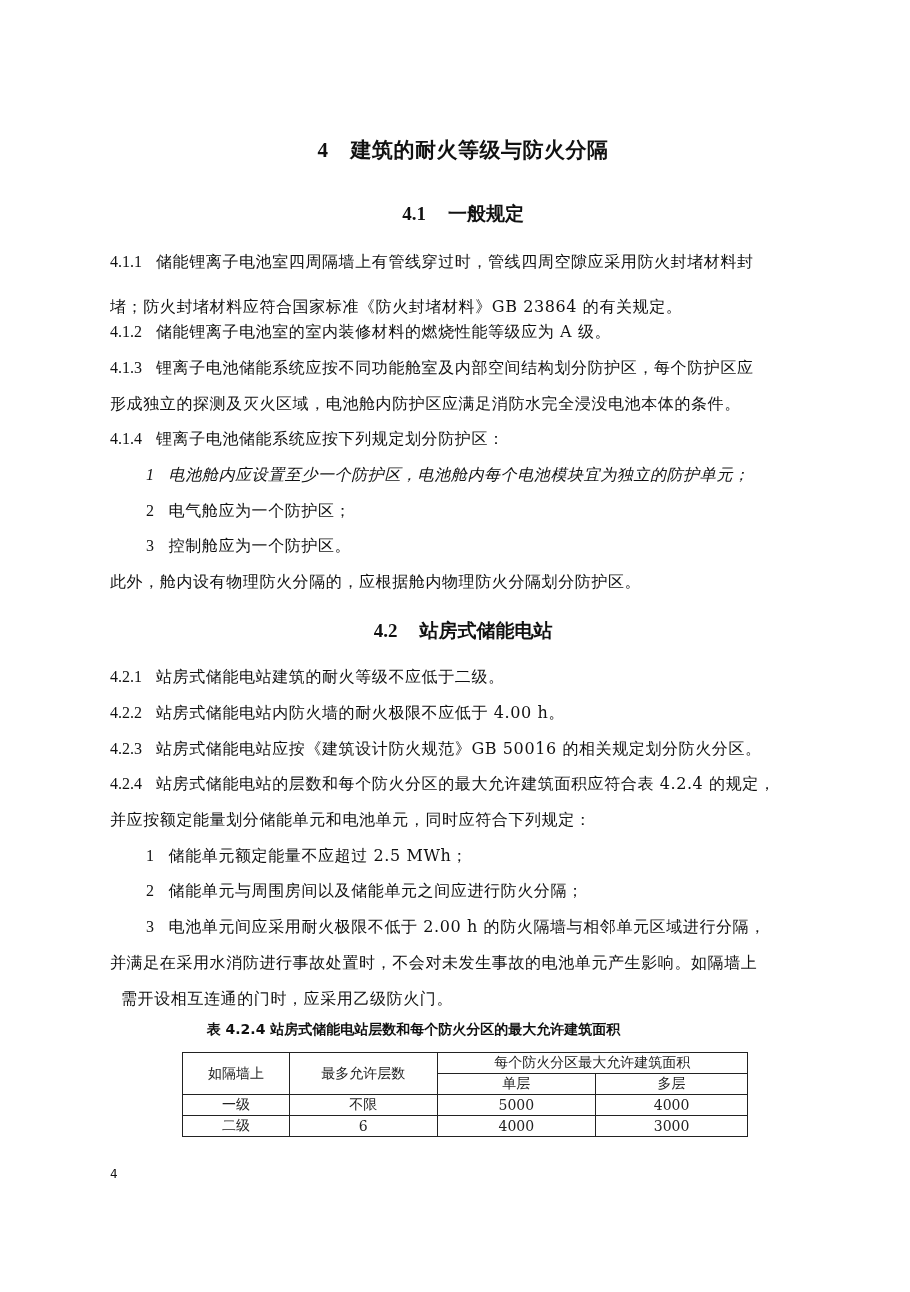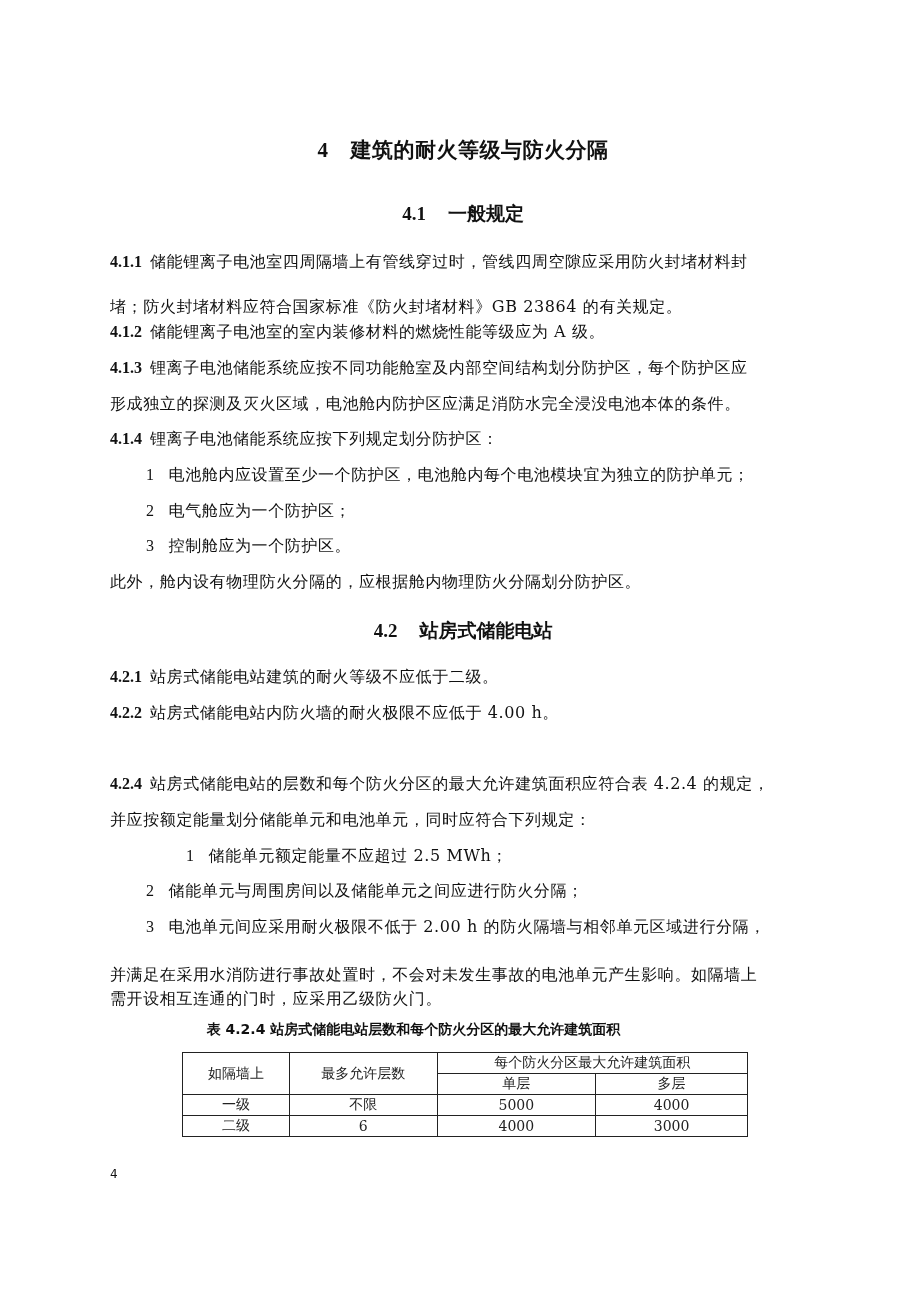--- a/index.html
+++ b/index.html
@@ -17,21 +17,21 @@
     .h-section {
       position: absolute; left: 0; width: 910px;
       text-align: center; font-size: 19px; font-weight: bold;
       font-family: "DejaVu Sans", "Liberation Sans", sans-serif;
     }
     .num { font-family: "Liberation Serif", serif; font-weight: bold; margin-right: 22px; }
     .line {
       position: absolute; left: 102px; width: 715px;
       font-size: 16px; line-height: 20px; white-space: nowrap; letter-spacing: 0.6px;
     }
-    .clause { font-family: "Liberation Serif", serif; font-weight: bold; margin-right: 8px; letter-spacing: 0; }
+    .clause { font-family: "Liberation Serif", serif; font-weight: normal; margin-right: 14px; letter-spacing: 0; }
     .indent { left: 138px; }
     .item-num { font-family: "Liberation Serif", serif; margin-right: 14px; }
     .caption {
       position: absolute; left: 0; width: 811px; top: 1021px;
       text-align: center; font-size: 14px; font-weight: bold;
       font-family: "DejaVu Sans", "Liberation Sans", sans-serif;
     }
     table.grid {
       position: absolute; left: 174px; top: 1052px; width: 566px;
       border-collapse: collapse; font-size: 14px;
@@ -74,21 +74,21 @@
   <div class="line" style="top:358px;">
     <span class="clause">4.1.3</span><span>锂离子电池储能系统应按不同功能舱室及内部空间结构划分防护区，每个防护区应</span>
   </div>
   <div class="line" style="top:394px;">
     <span>形成独立的探测及灭火区域，电池舱内防护区应满足消防水完全浸没电池本体的条件。</span>
   </div>
 
   <div class="line" style="top:429px;">
     <span class="clause">4.1.4</span><span>锂离子电池储能系统应按下列规定划分防护区：</span>
   </div>
-  <div class="line indent" style="top:465px;">
+  <div class="line indent" style="top:465px;font-style:italic;">
     <span class="item-num">1</span><span>电池舱内应设置至少一个防护区，电池舱内每个电池模块宜为独立的防护单元；</span>
   </div>
   <div class="line indent" style="top:501px;">
     <span class="item-num">2</span><span>电气舱应为一个防护区；</span>
   </div>
   <div class="line indent" style="top:536px;">
     <span class="item-num">3</span><span>控制舱应为一个防护区。</span>
   </div>
   <div class="line" style="top:572px;">
     <span>此外，舱内设有物理防火分隔的，应根据舱内物理防火分隔划分防护区。</span>
@@ -97,40 +97,43 @@
   <div class="h-section" style="top:618px;">
     <span class="num">4.2</span><span>站房式储能电站</span>
   </div>
 
   <div class="line" style="top:667px;">
     <span class="clause">4.2.1</span><span>站房式储能电站建筑的耐火等级不应低于二级。</span>
   </div>
   <div class="line" style="top:703px;">
     <span class="clause">4.2.2</span><span>站房式储能电站内防火墙的耐火极限不应低于 4.00 h。</span>
   </div>
+  <div class="line" style="top:739px;">
+    <span class="clause">4.2.3</span><span>站房式储能电站应按《建筑设计防火规范》GB 50016 的相关规定划分防火分区。</span>
+  </div>
 
   <div class="line" style="top:774px;">
     <span class="clause">4.2.4</span><span>站房式储能电站的层数和每个防火分区的最大允许建筑面积应符合表 4.2.4 的规定，</span>
   </div>
   <div class="line" style="top:810px;">
     <span>并应按额定能量划分储能单元和电池单元，同时应符合下列规定：</span>
   </div>
-  <div class="line indent" style="top:846px;margin-left:40px;">
+  <div class="line indent" style="top:846px;">
     <span class="item-num">1</span><span>储能单元额定能量不应超过 2.5 MWh；</span>
   </div>
   <div class="line indent" style="top:881px;">
     <span class="item-num">2</span><span>储能单元与周围房间以及储能单元之间应进行防火分隔；</span>
   </div>
   <div class="line indent" style="top:917px;">
     <span class="item-num">3</span><span>电池单元间应采用耐火极限不低于 2.00 h 的防火隔墙与相邻单元区域进行分隔，</span>
   </div>
-  <div class="line" style="top:953px;margin-top:12px;">
+  <div class="line" style="top:953px;">
     <span>并满足在采用水消防进行事故处置时，不会对未发生事故的电池单元产生影响。如隔墙上</span>
   </div>
-  <div class="line" style="top:989px;">
+  <div class="line" style="top:989px;margin-left:11px;">
     <span>需开设相互连通的门时，应采用乙级防火门。</span>
   </div>
 
   <div class="caption">表 4.2.4 站房式储能电站层数和每个防火分区的最大允许建筑面积</div>
 
   <table class="grid">
     <colgroup>
       <col style="width:107px">
         <col style="width:148px">
         <col style="width:159px">

